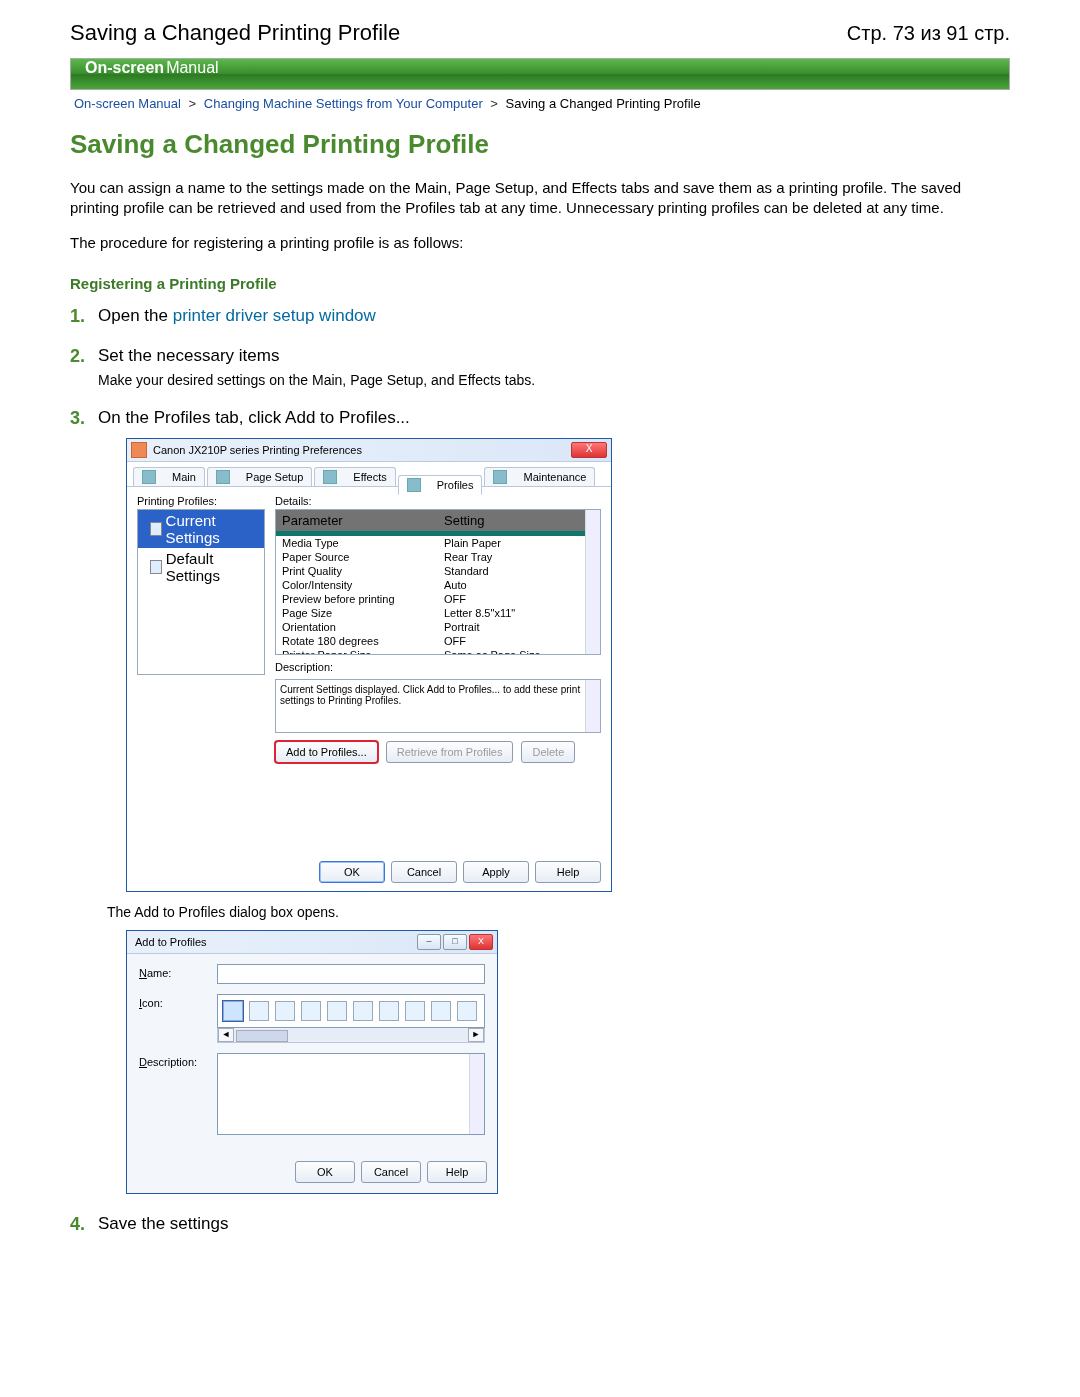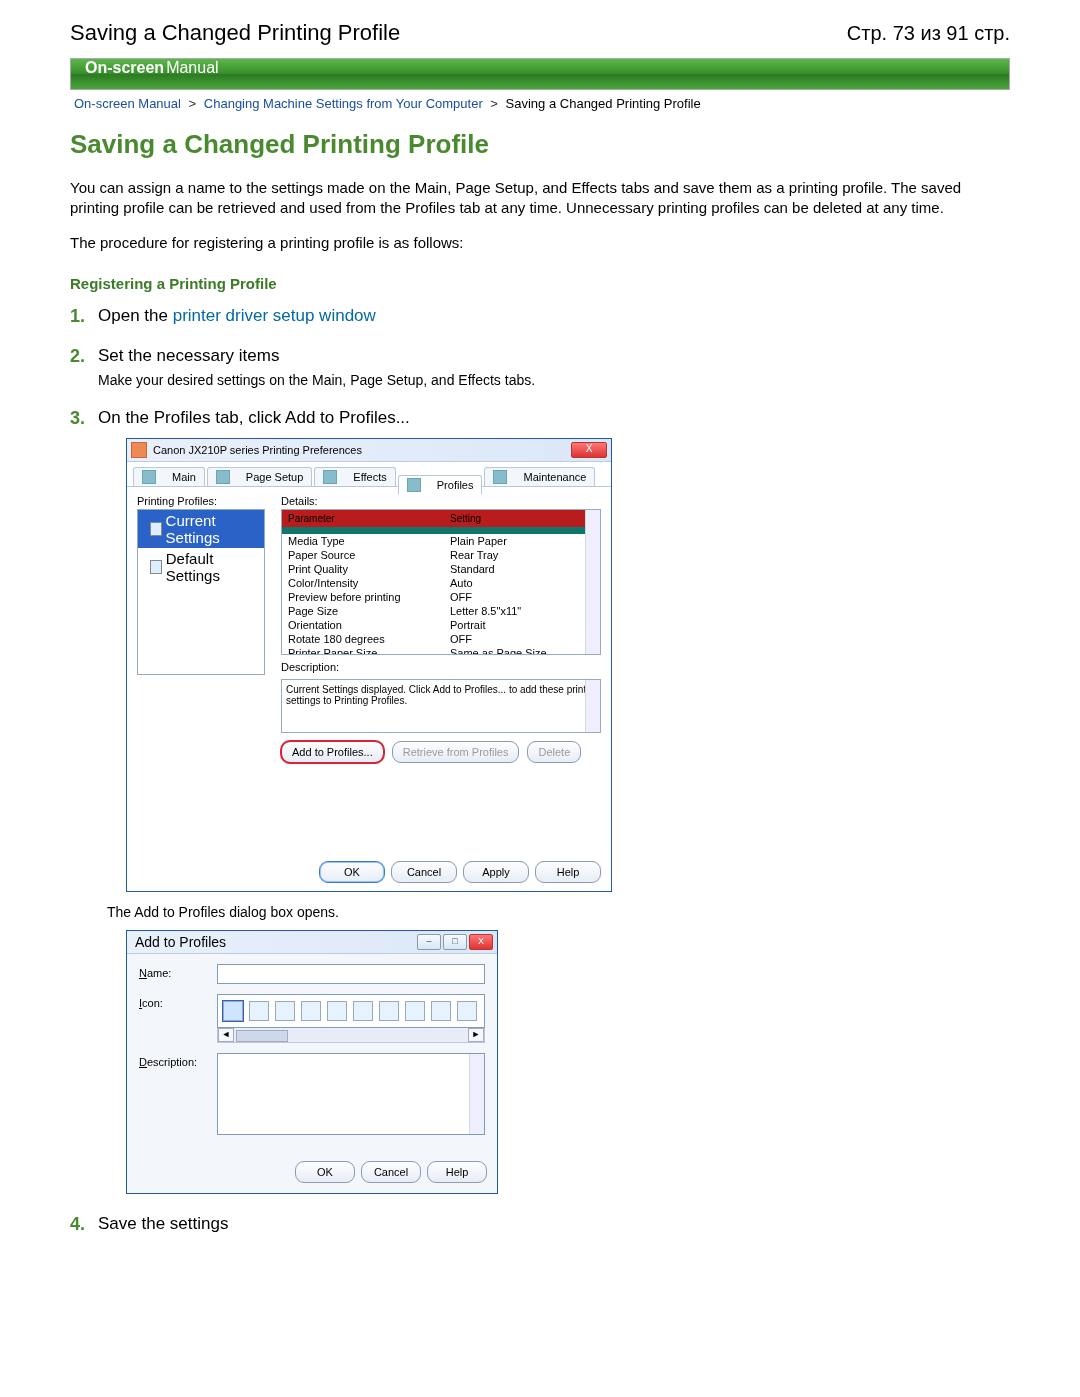--- a/index.html
+++ b/index.html
@@ -26,50 +26,50 @@
   .dlg{width:484px;border:1px solid #1e5aa8;background:#eef3fb;font-family:"Segoe UI",Tahoma,sans-serif;font-size:11px;color:#000;margin:10px 0 12px 28px}
   .dlg .titlebar{display:flex;align-items:center;height:22px;background:linear-gradient(to right,#e9f0fb,#dbe7f8);padding:0 4px;border-bottom:1px solid #bcd}
   .dlg .titlebar .ticon{width:14px;height:14px;background:#e85;border:1px solid #c63;margin-right:6px}
   .dlg .titlebar .ttxt{flex:1;font-size:11px}
   .dlg .titlebar .closebtn{width:34px;height:14px;border:1px solid #b33;background:linear-gradient(#f77,#d33);color:#fff;font-size:10px;line-height:12px;text-align:center;border-radius:2px}
   .tabs{display:flex;align-items:flex-end;height:22px;padding:2px 6px 0 6px;background:#fff;border-bottom:1px solid #b9c7da}
   .tab{display:flex;align-items:center;gap:16px;padding:2px 8px;border:1px solid #b9c7da;border-bottom:none;margin-right:2px;background:#f3f6fb;border-radius:3px 3px 0 0;font-size:11px}
   .tab.active{background:#fff;font-weight:400;border-bottom:1px solid #fff;position:relative;top:9px}
   .tab .ticon2{width:12px;height:12px;background:#8bc;border:1px solid #6aa}
   .dlg-body{background:#fff;padding:8px 10px 10px 10px}
-  .cols{display:flex;gap:16px}
+  .cols{display:flex;gap:10px}
   .lcol{width:128px}
   .rcol{flex:1}
   .lbl{font-size:11px;margin-bottom:2px}
   .listbox{border:1px solid #9ab;height:164px;background:#fff;overflow:hidden}
   .listbox .item{display:flex;align-items:center;gap:4px;padding:2px 12px;font-size:15px}
   .listbox .item.sel{background:#2a62c8;color:#fff}
   .listbox .item .licon{width:12px;height:12px;border:1px solid #888;background:#def}
   .details{border:1px solid #9ab;height:144px;overflow:hidden;position:relative;background:#fff}
-  .details .hdr{display:flex;font-size:10px;border-bottom:7px solid #0f766e;background:#b91c1c}
+  .details .hdr{display:flex;font-size:13px;border-bottom:5px solid #0f766e;background:#737373}
   .details .hdr div{padding:3px 6px}
   .details .rows{font-size:11px}
   .details .row{display:flex}
   .details .row div{padding:1px 6px}
   .c1{width:150px}
   .scroll-v{position:absolute;right:0;top:0;bottom:0;width:14px;background:#eef;border-left:1px solid #cdd}
   .descbox{border:1px solid #9ab;height:44px;padding:4px;font-size:10px;margin-top:6px;position:relative;background:#fff}
   .descbox .scroll-v{top:0}
   .btnrow{display:flex;gap:8px;margin-top:8px}
-  .wbtn{height:20px;border:1px solid #8a9bb3;background:linear-gradient(#fdfdfe,#e7edf6);font-size:11px;border-radius:9px;display:flex;align-items:center;justify-content:center;padding:0 10px}
+  .wbtn{height:20px;border:1px solid #8a9bb3;background:linear-gradient(#fdfdfe,#e7edf6);font-size:11px;border-radius:3px;display:flex;align-items:center;justify-content:center;padding:0 10px}
   .wbtn.dis{color:#9a9a9a}
   .wbtn.hl{outline:2px solid #d23;outline-offset:-1px}
   .dlg-foot{display:flex;justify-content:flex-end;gap:6px;padding:8px 10px;background:#fff}
   .dlg-foot .wbtn{width:64px;padding:0}
   .dlg-foot .wbtn.def{border-color:#3a78d6;box-shadow:0 0 0 1px #9cc1f4 inset}
 
   
   .dlg2{width:370px;border:1px solid #1e5aa8;background:#eef3fb;font-family:"Segoe UI",Tahoma,sans-serif;font-size:11px;margin:10px 0 16px 28px}
   .dlg2 .titlebar{display:flex;align-items:center;height:22px;background:linear-gradient(to right,#e9f0fb,#dbe7f8);padding:0 4px;border-bottom:1px solid #bcd}
-  .dlg2 .titlebar .ttxt{flex:1;font-size:14px;padding-left:4px}
+  .dlg2 .titlebar .ttxt{flex:1;font-size:11px;padding-left:4px}
   .winbtns{display:flex;gap:2px}
   .winbtns .wb{width:22px;height:14px;border:1px solid #89a;background:linear-gradient(#f7fbff,#d9e5f5);border-radius:2px;font-size:9px;text-align:center;line-height:12px;color:#345}
   .winbtns .wb.close{border-color:#b33;background:linear-gradient(#f77,#d33);color:#fff}
   .form{background:#f3f6fb;padding:10px 12px}
   .frow{display:flex;align-items:flex-start;margin-bottom:10px}
   .frow .fl{width:78px;font-size:11px;padding-top:3px}
   .frow .fl .ul{text-decoration:underline}
   .tinput{flex:1;height:18px;border:1px solid #7f9db9;background:#fff}
   .iconstrip{flex:1}
   .iconstrip .icons{display:flex;gap:6px;border:1px solid #7f9db9;background:#fff;padding:5px;height:22px;align-items:center;overflow:hidden}

